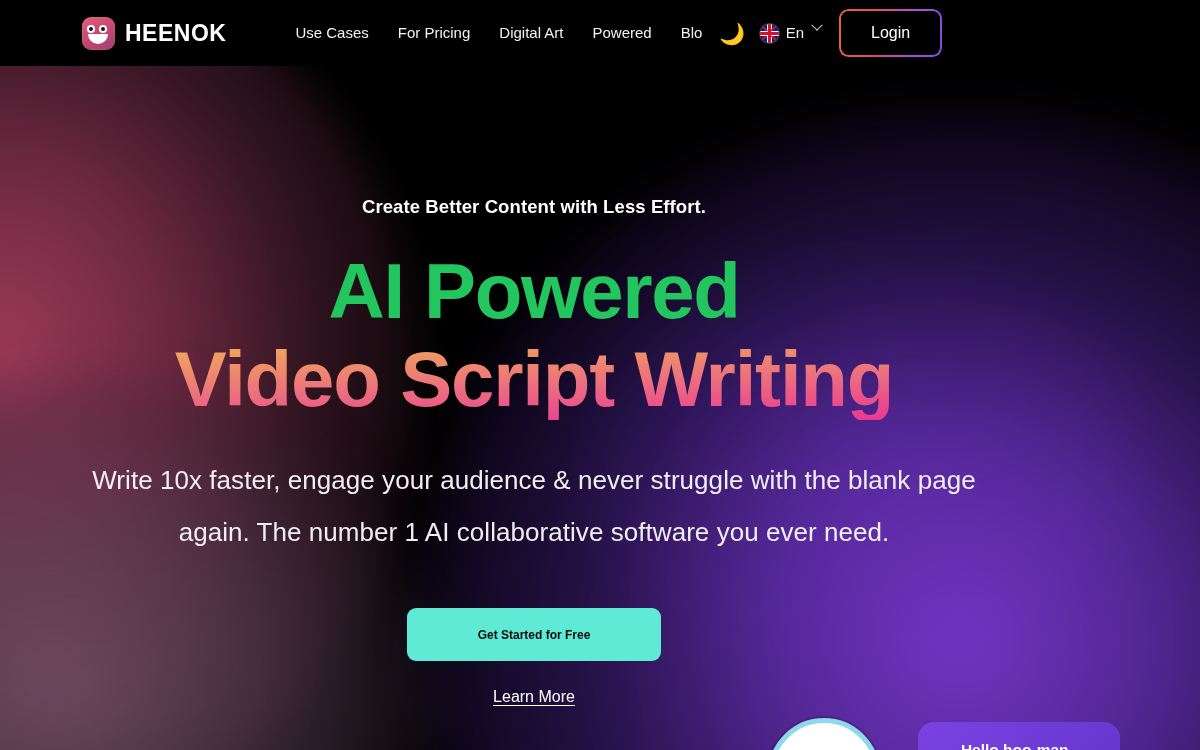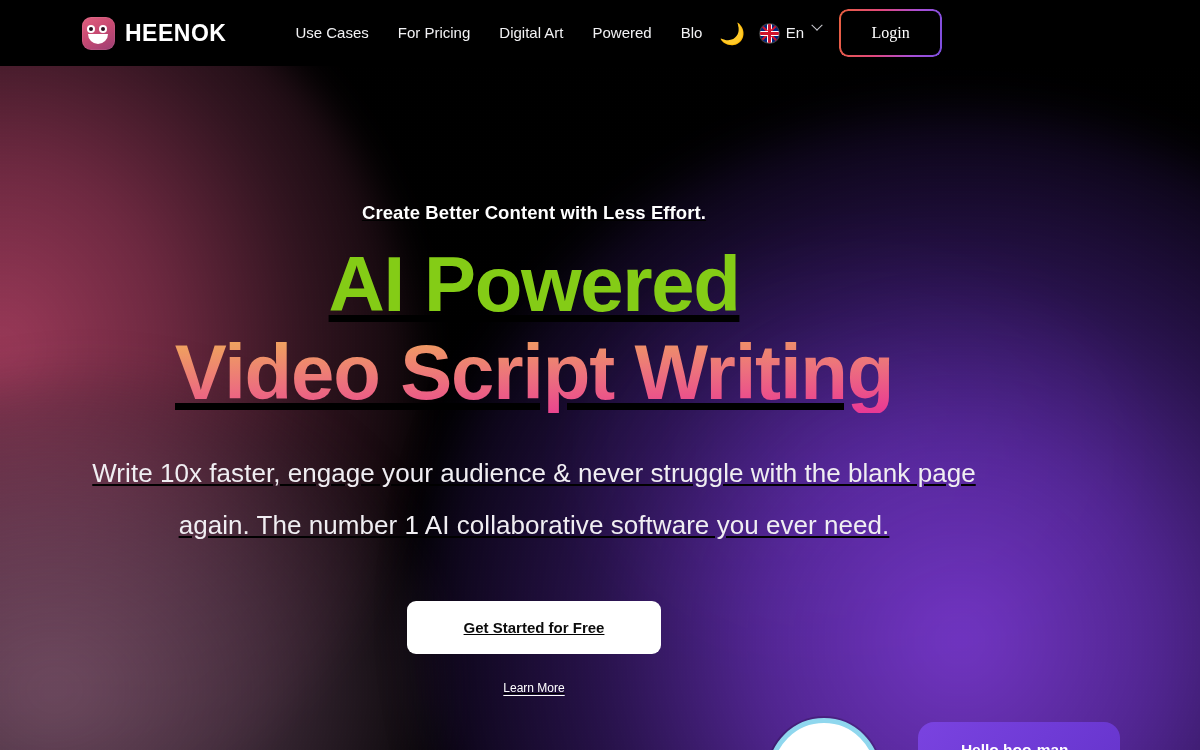--- a/index.html
+++ b/index.html
@@ -141,52 +141,52 @@
     margin-left: 18px; width: 103px; height: 48px; border-radius: 9px;
     position: relative; cursor: pointer; background: #000;
     display: flex; align-items: center; justify-content: center;
   }
   .login-btn::before {
     content:""; position:absolute; inset:0; border-radius:9px; padding:1.6px;
     background: linear-gradient(100deg, #e8603f 0%, #e2487c 38%, #a94fd6 72%, #7b4fe0 100%);
     -webkit-mask: linear-gradient(#000 0 0) content-box, linear-gradient(#000 0 0);
     -webkit-mask-composite: xor; mask-composite: exclude;
   }
-  .login-label { color: #fff; font-size: 16px; position: relative; z-index: 2; font-family: Liberation Serif, serif; }
-
-  
-  .hero { position: absolute; left: 0; top: 66px; width: 1068px; text-align: center; z-index: 20; text-decoration: underline; }
+  .login-label { color: #fff; font-size: 16px; position: relative; z-index: 2; }
+
+  
+  .hero { position: absolute; left: 0; top: 60px; width: 1068px; text-align: center; z-index: 20; }
   .eyebrow {
     color: #fff; font-size: 18.5px; font-weight: 600; margin-top: 136px; letter-spacing: .1px;
   }
   .headline {
-    color: #84cc16; font-size: 78px; font-weight: 700; line-height: 1.04;
-    letter-spacing: -1.4px; margin-top: 20px;
+    color: #22c55e; font-size: 78px; font-weight: 700; line-height: 1.04;
+    letter-spacing: -1.4px; margin-top: 33px;
   }
   .headline-grad {
     font-size: 78px; font-weight: 700; line-height: 1.04; letter-spacing: -1.2px;
     margin-top: 7px; display: block;
     background: linear-gradient(178deg, #f2b65c 2%, #ef9a63 22%, #ec6f7e 55%, #ea3e92 90%, #e5319a 100%);
     -webkit-background-clip: text; background-clip: text;
     -webkit-text-fill-color: transparent; color: transparent;
   }
   .subhead {
     color: #f0eef2; font-size: 26px; line-height: 1.98; font-weight: 400;
     width: 910px; margin: 35px auto 0; letter-spacing: .05px;
   }
 
   .cta-wrap { margin-top: 50px; display: flex; flex-direction: column; align-items: center; }
   .cta-primary {
-    width: 254px; height: 53px; border-radius: 9px; background: #ffffff; color: #0c0c0c;
-    font-size: 15px; font-weight: 600; cursor: pointer; border: 0;
+    width: 254px; height: 53px; border-radius: 9px; background: #5eead4; color: #0c0c0c;
+    font-size: 12px; font-weight: 600; cursor: pointer; border: 0;
     display: flex; align-items: center; justify-content: center;
     font-family: "Liberation Sans", sans-serif;
   }
   .cta-secondary {
-    margin-top: 27px; color: #fff; font-size: 12px; text-decoration: underline;
+    margin-top: 27px; color: #fff; font-size: 16px; text-decoration: underline;
     text-underline-offset: 3px; cursor: pointer;
   }
 
   
   .avatar-ring {
     position: absolute; left: 768px; top: 718px; width: 112px; height: 112px;
     border-radius: 50%; background: #ffffff;
     border: 5px solid #8fd7ee; z-index: 25;
     box-shadow: 0 0 0 2px rgba(0,0,0,.18);
   }

